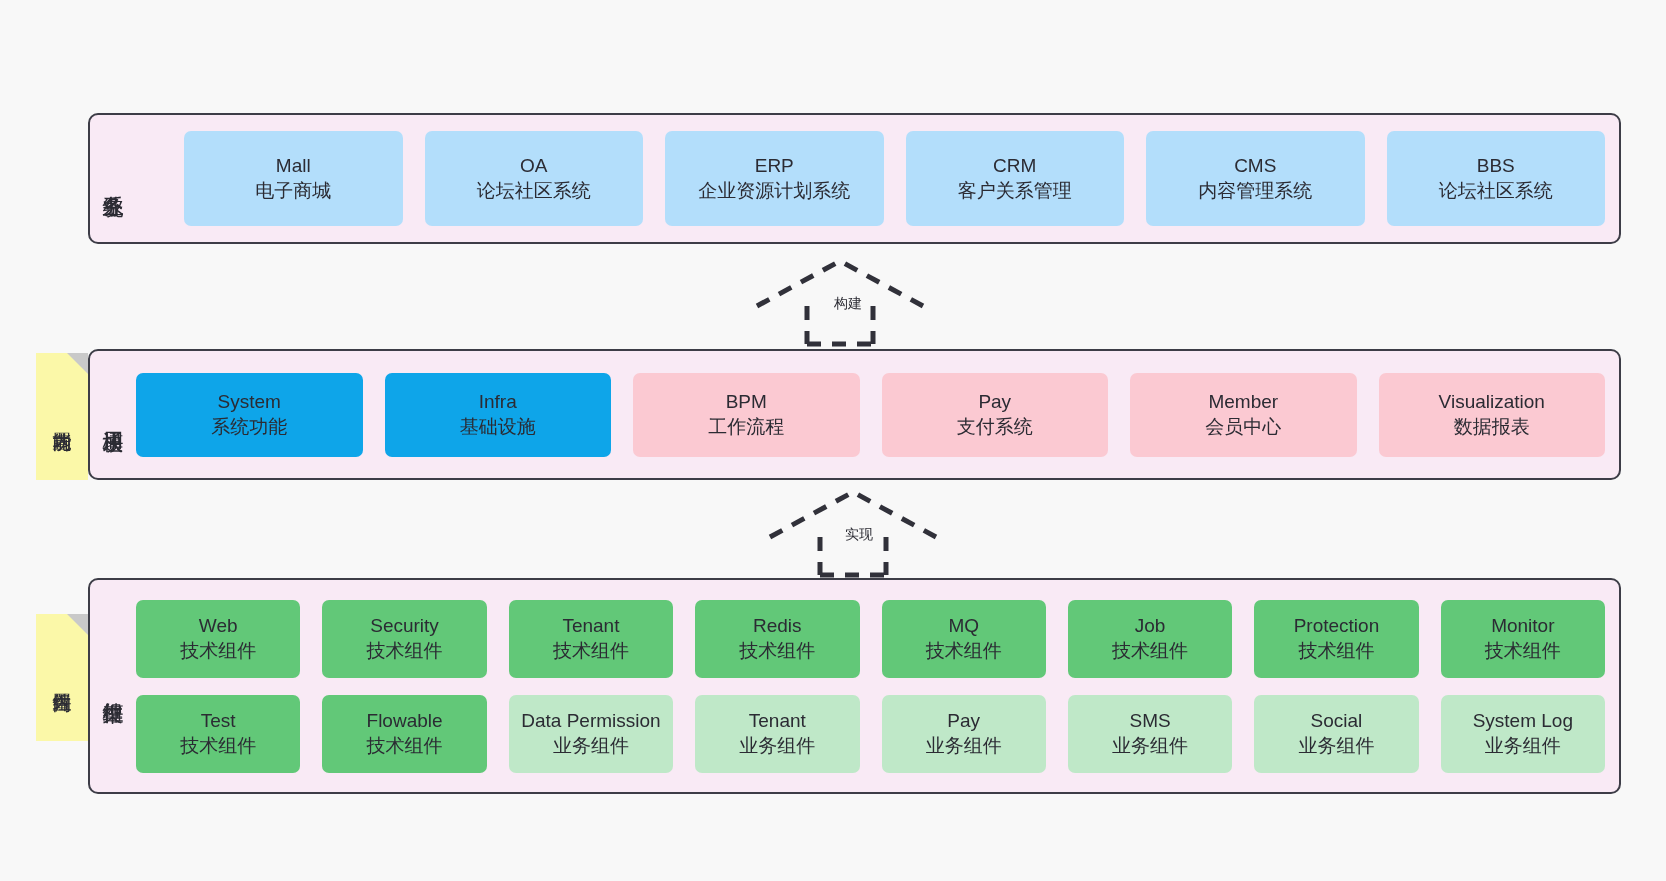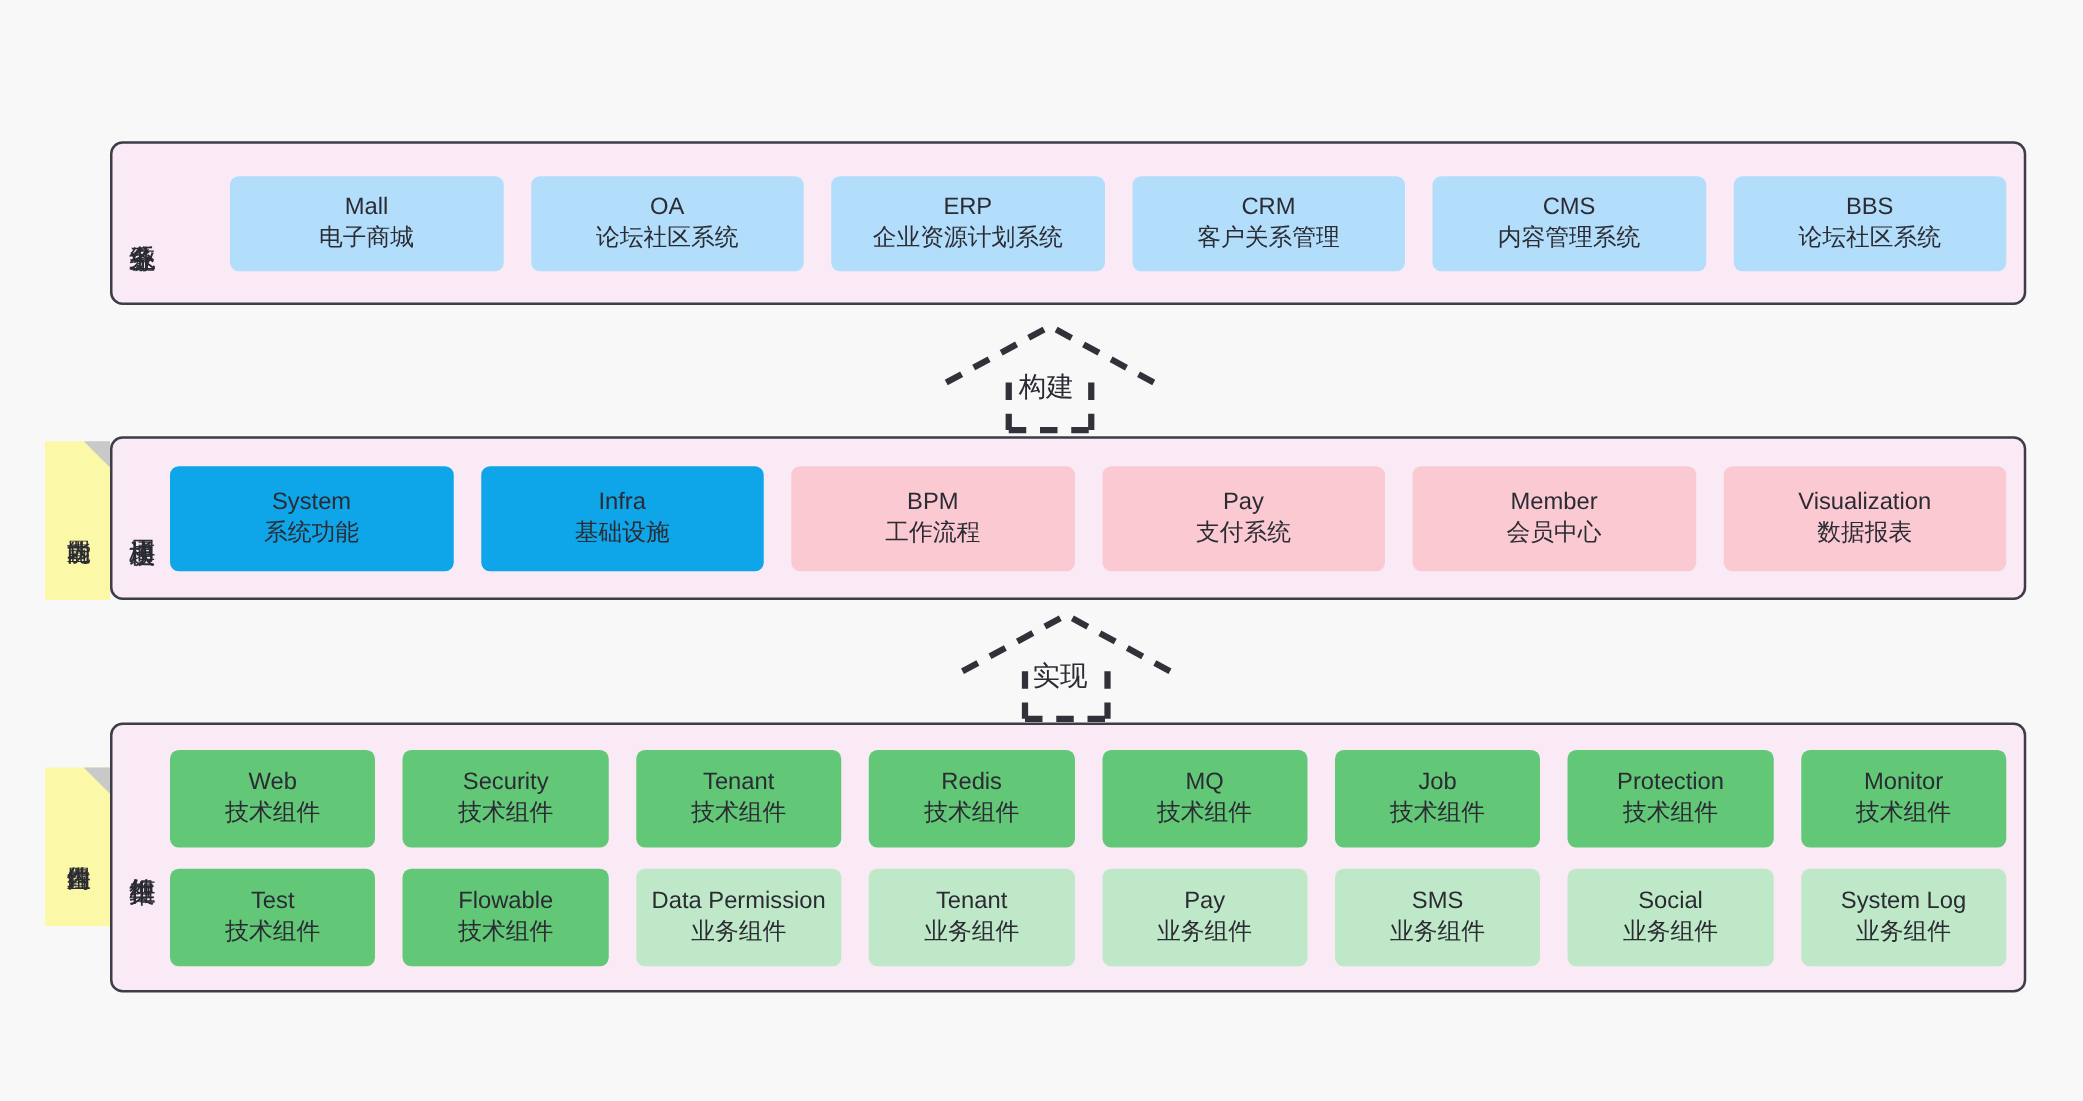--- a/index.html
+++ b/index.html
@@ -64,21 +64,21 @@
     color: #2b2b33;
     line-height: 1.28;
     text-align: center;
     padding: 4px 6px;
   }
   .cell .l1 { white-space: normal; }
   .cell .l2 { white-space: nowrap; }
 
   
   #layer-business { left: 88px; top: 113px; width: 1533px; height: 131px; }
-  #layer-business .row { height: 76px; padding-left: 48px; }
+  #layer-business .row { height: 95px; padding-left: 48px; }
   .blue { background: #b3defb; }
 
   
   #layer-common { left: 88px; top: 349px; width: 1533px; height: 131px; }
   #layer-common .row { height: 84px; }
   .red-strong { background: #0ea5e9; }
   .red-soft   { background: #fbc9d2; }
 
   
   #layer-framework { left: 88px; top: 578px; width: 1533px; height: 216px; }
@@ -112,24 +112,25 @@
     border-color: transparent #c9c9c9 transparent transparent;
   }
   #note-builtin-feature { left: 36px; top: 353px; height: 127px; }
   #note-builtin-component { left: 36px; top: 614px; height: 127px; }
 
   
   .arrow { position: absolute; }
   .arrow svg { display: block; overflow: visible; }
   .arrow-label {
     position: absolute;
-    font-size: 22px;
+    font-size: 14px;
     color: #2b2b33;
     background: transparent;
     white-space: nowrap;
+    margin-left: 19px;
   }
   #arrow-build { left: 755px; top: 258px; width: 170px; height: 88px; }
   #arrow-build .arrow-label { left: 60px; top: 37px; }
   #arrow-implement { left: 768px; top: 489px; width: 170px; height: 88px; }
   #arrow-implement .arrow-label { left: 58px; top: 37px; }
 </style>
 </head>
 <body>
 
 <div id="canvas">

